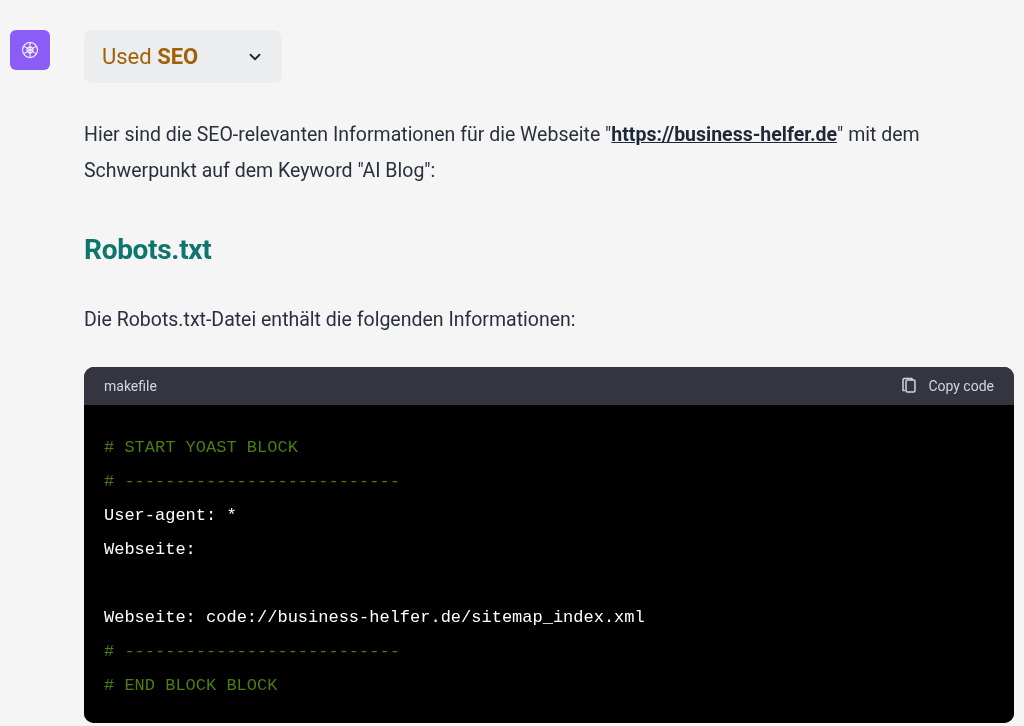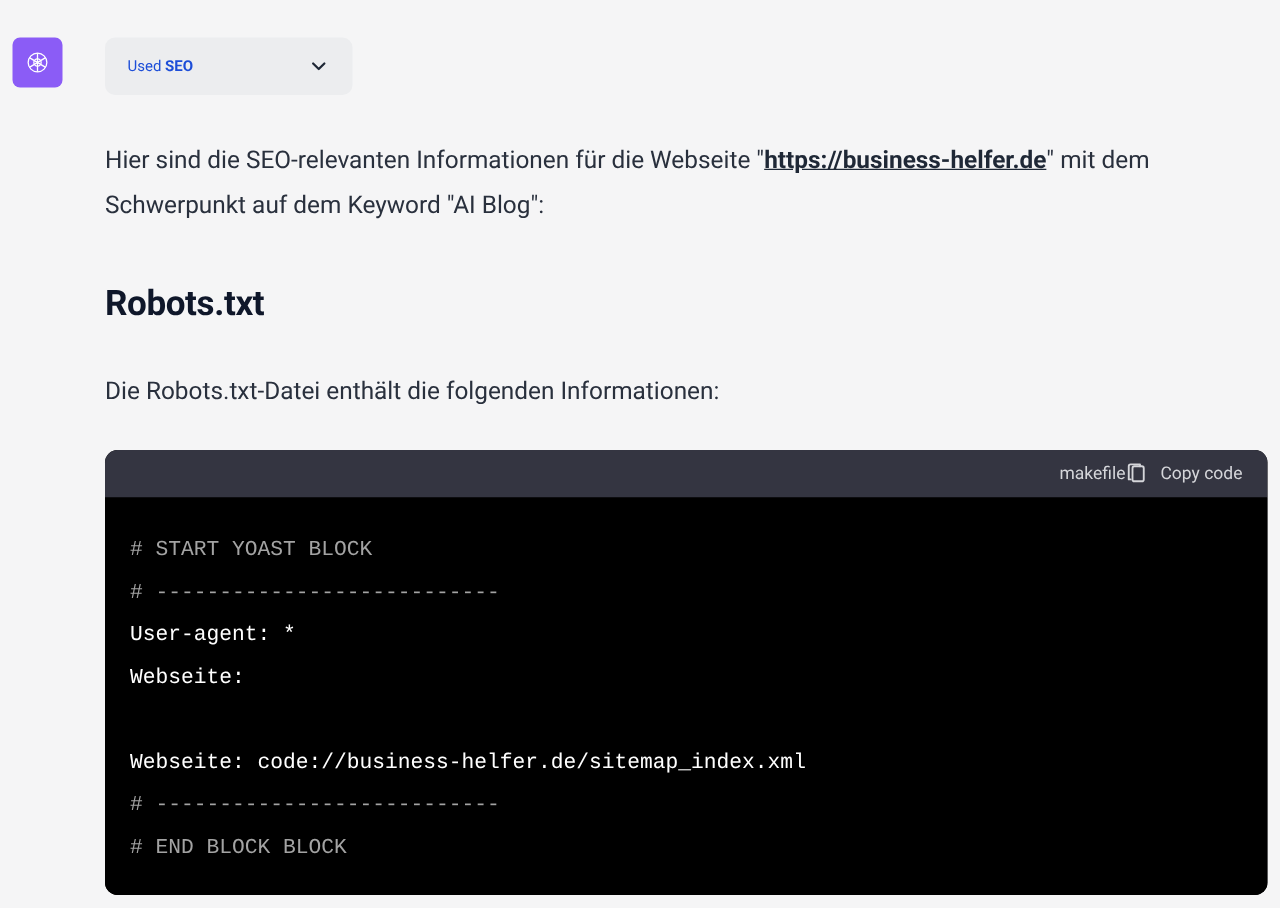--- a/index.html
+++ b/index.html
@@ -38,61 +38,61 @@
       display: flex;
       align-items: center;
       justify-content: space-between;
       background: #ecedef;
       border-radius: 8px;
       padding: 14px 18px;
       width: 198px;
       cursor: pointer;
     }
     .plugin-chip-text {
-      font-size: 12px;
-      color: #1d4ed8;
+      font-size: 22px;
+      color: #a16207;
     }
     .plugin-chip-text b { font-weight: 700; }
     .chevron {
       width: 18px;
       height: 18px;
     }
     .intro-para {
       margin-top: 34px;
       font-size: 19.5px;
       line-height: 1.85;
       color: #29303d;
     }
     .intro-para a {
       color: #1f2836;
       font-weight: 700;
     }
     .section-heading {
       margin-top: 44px;
       font-size: 28px;
       font-weight: 700;
-      color: #0f172a;
+      color: #0f766e;
       letter-spacing: -0.3px;
     }
     .section-para {
       margin-top: 36px;
       font-size: 19.5px;
       line-height: 1.8;
       color: #29303d;
     }
     .code-wrap {
       margin-top: 30px;
       border-radius: 10px;
       overflow: hidden;
       background: #000000;
     }
     .code-header {
       background: #343541;
       display: flex;
-      justify-content: flex-end;
+      justify-content: space-between;
       align-items: center;
       padding: 10px 20px;
       font-size: 14px;
       color: #d5d6da;
     }
     .copy-btn {
       display: flex;
       align-items: center;
       gap: 10px;
       cursor: pointer;
@@ -101,21 +101,21 @@
     .code-body {
       background: #000000;
       padding: 26px 20px 20px 20px;
       font-family: "SFMono-Regular", Consolas, "Liberation Mono", Menlo, monospace;
       font-size: 17px;
       line-height: 2.0;
       color: #ffffff;
       white-space: pre;
       overflow-x: auto;
     }
-    .c-comment { color: #a3a3a3; margin-top: 48px; }
+    .c-comment { color: #4d7c0f; margin-top: 48px; }
     .c-key { color: #ffffff; text-align: center; }
   </style>
 </head>
 <body>
 
 <div class="container">
   <div class="avatar">
     <svg viewBox="0 0 40 40" fill="none" stroke="#ffffff" stroke-width="1.6">
       <circle cx="20" cy="20" r="11.5"></circle>
       <path d="M20 8.5 L20 31.5 M10 14 L30 26 M10 26 L30 14"></path>

